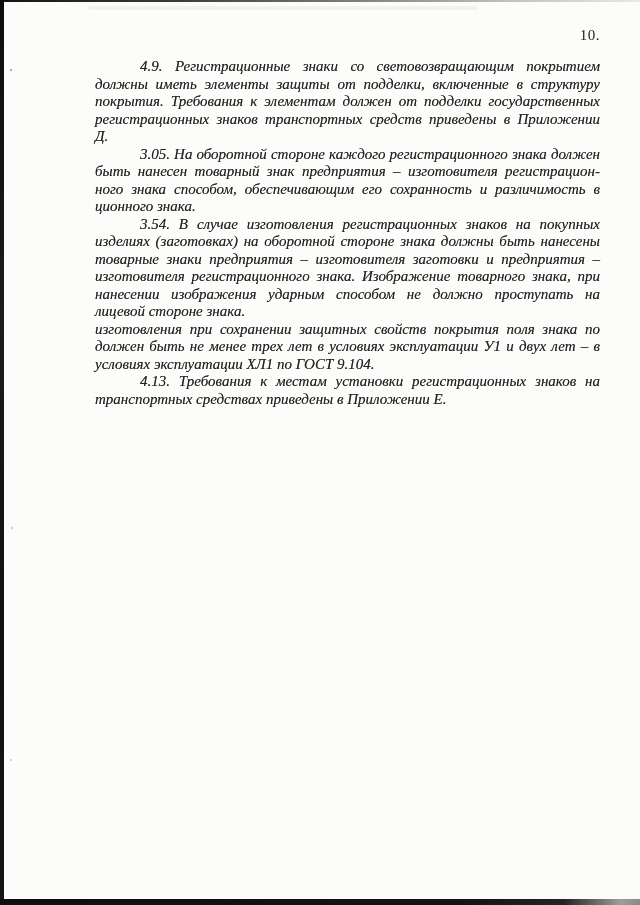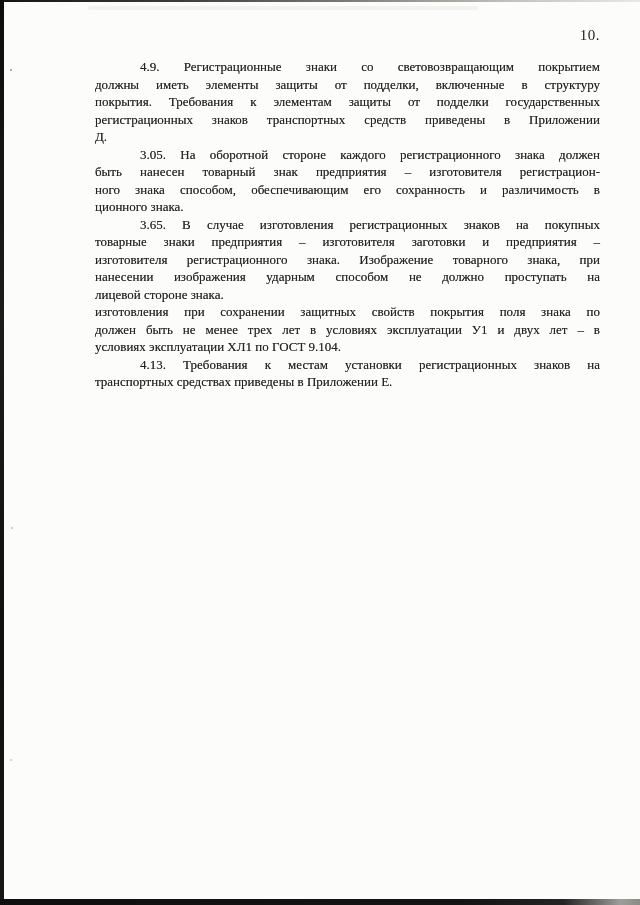--- a/index.html
+++ b/index.html
@@ -62,23 +62,24 @@
     font-size: 15px;
     line-height: 16px;
     letter-spacing: 0.5px;
   }
 
   
   .text-body {
     position: absolute;
     left: 95px; top: 58px;
     width: 505px;
-    font-size: 13px;
+    font-size: 15px;
     line-height: 17.5px;
     text-shadow: 0 0 0.4px rgba(20,20,20,0.55); 
+    font-style: italic;
   }
   .text-body .line {
     text-align: justify;
     text-align-last: justify;
     white-space: nowrap; 
   }
   .text-body .line.para-first { text-indent: 45px; }
   .text-body .line.para-last  { text-align-last: left; white-space: normal; }
 </style>
 </head>
@@ -91,28 +92,29 @@
   <div class="smudge-top"></div>
   <div class="speck s1"></div>
   <div class="speck s2"></div>
   <div class="speck s3"></div>
 
   <div class="page-number">10.</div>
 
   <div class="text-body">
       <div class="line para-first">4.9. Регистрационные знаки со световозвращающим покрытием</div>
       <div class="line">должны иметь элементы защиты от подделки, включенные в структуру</div>
-      <div class="line">покрытия. Требования к элементам защиты от подделки государственных</div>
+      <div class="line">покрытия. Требования к элементам должен от подделки государственных</div>
       <div class="line">регистрационных знаков транспортных средств приведены в Приложении</div>
       <div class="line para-last">Д.</div>
       <div class="line para-first">3.05. На оборотной стороне каждого регистрационного знака должен</div>
       <div class="line">быть нанесен товарный знак предприятия – изготовителя регистрацион-</div>
       <div class="line">ного знака способом, обеспечивающим его сохранность и различимость в</div>
       <div class="line para-last">ционного знака.</div>
-      <div class="line para-first">3.65. В случае изготовления регистрационных знаков на покупных</div>
+      <div class="line para-first">3.54. В случае изготовления регистрационных знаков на покупных</div>
+      <div class="line">изделиях (заготовках) на оборотной стороне знака должны быть нанесены</div>
       <div class="line">товарные знаки предприятия – изготовителя заготовки и предприятия –</div>
       <div class="line">изготовителя регистрационного знака. Изображение товарного знака, при</div>
       <div class="line">нанесении изображения ударным способом не должно проступать на</div>
       <div class="line para-last">лицевой стороне знака.</div>
       <div class="line">изготовления при сохранении защитных свойств покрытия поля знака по</div>
       <div class="line">должен быть не менее трех лет в условиях эксплуатации У1 и двух лет – в</div>
       <div class="line para-last">условиях эксплуатации ХЛ1 по ГОСТ 9.104.</div>
       <div class="line para-first">4.13. Требования к местам установки регистрационных знаков на</div>
       <div class="line para-last">транспортных средствах приведены в Приложении Е.</div>
     </div>

